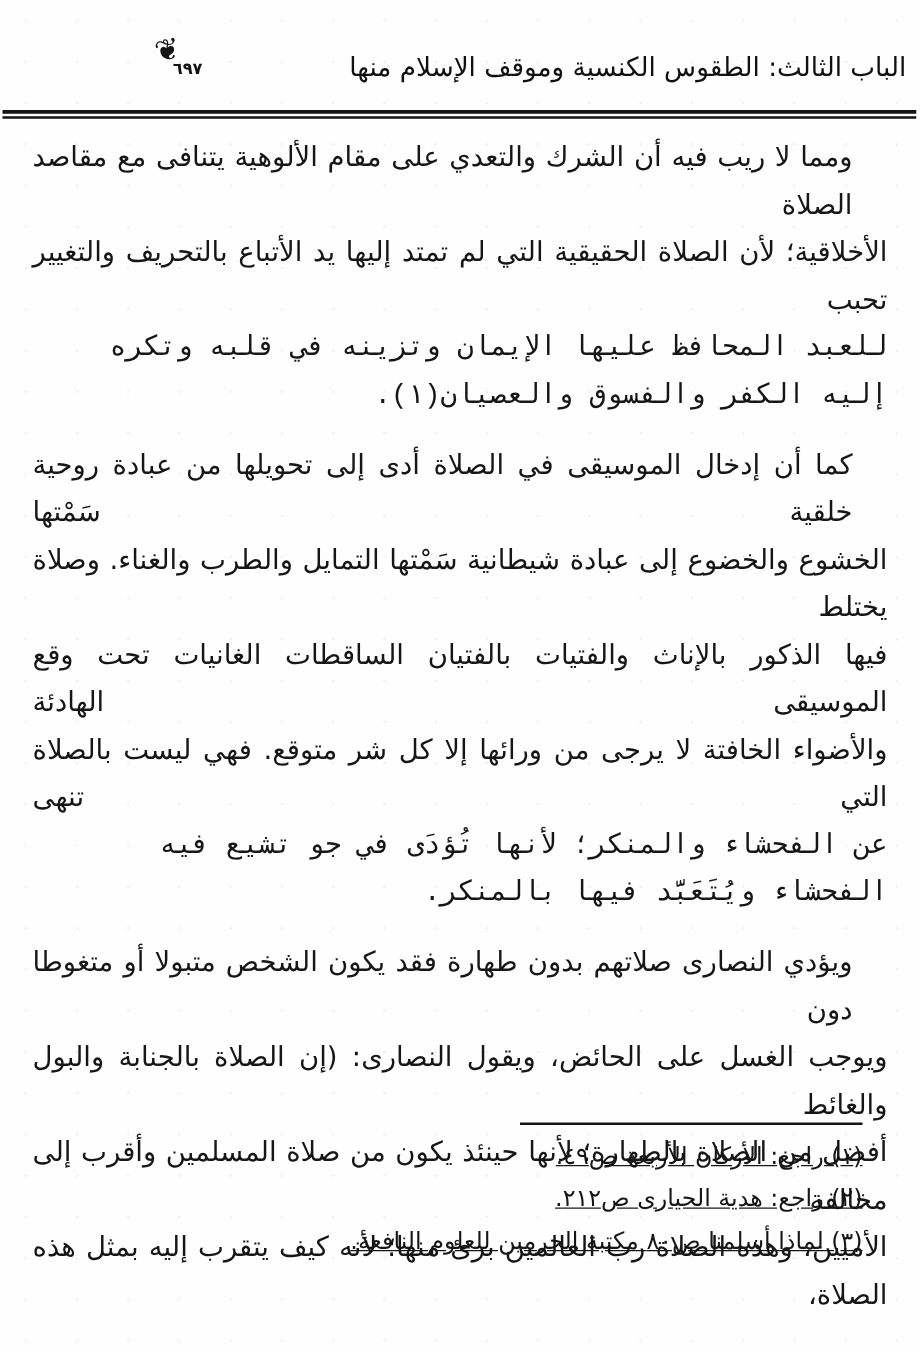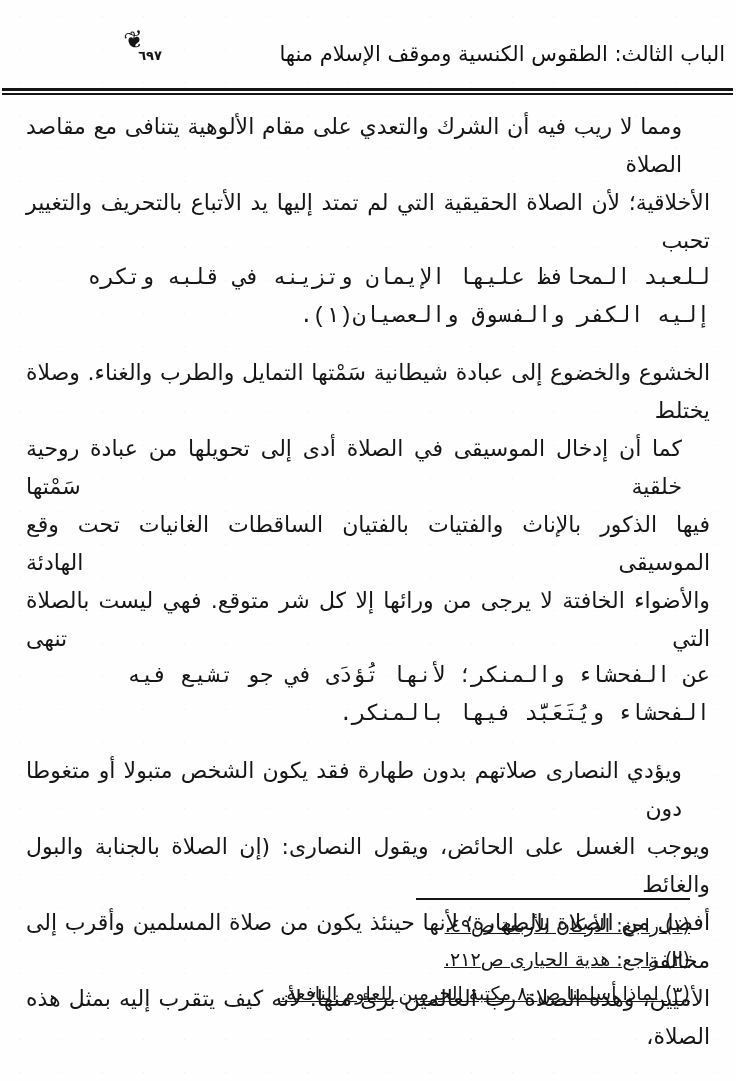--- a/index.html
+++ b/index.html
@@ -86,22 +86,22 @@
 
   <div class="body-text">
 
     <div class="para">
       <div class="p-line first">ومما لا ريب فيه أن الشرك والتعدي على مقام الألوهية يتنافى مع مقاصد الصلاة</div>
       <div class="p-line">الأخلاقية؛ لأن الصلاة الحقيقية التي لم تمتد إليها يد الأتباع بالتحريف والتغيير تحبب</div>
       <div class="p-line last">للعبد المحافظ عليها الإيمان وتزينه في قلبه وتكره إليه الكفر والفسوق والعصيان(١).</div>
     </div>
 
     <div class="para">
+      <div class="p-line first">كما أن إدخال الموسيقى في الصلاة أدى إلى تحويلها من عبادة روحية خلقية سَمْتها</div>
       <div class="p-line">الخشوع والخضوع إلى عبادة شيطانية سَمْتها التمايل والطرب والغناء. وصلاة يختلط</div>
-      <div class="p-line first">كما أن إدخال الموسيقى في الصلاة أدى إلى تحويلها من عبادة روحية خلقية سَمْتها</div>
       <div class="p-line">فيها الذكور بالإناث والفتيات بالفتيان الساقطات الغانيات تحت وقع الموسيقى الهادئة</div>
       <div class="p-line">والأضواء الخافتة لا يرجى من ورائها إلا كل شر متوقع. فهي ليست بالصلاة التي تنهى</div>
       <div class="p-line last">عن الفحشاء والمنكر؛ لأنها تُؤدَى في جو تشيع فيه الفحشاء ويُتَعَبَّد فيها بالمنكر.</div>
     </div>
 
     <div class="para">
       <div class="p-line first">ويؤدي النصارى صلاتهم بدون طهارة فقد يكون الشخص متبولا أو متغوطا دون</div>
       <div class="p-line">ويوجب الغسل على الحائض، ويقول النصارى: (إن الصلاة بالجنابة والبول والغائط</div>
       <div class="p-line">أفضل من الصلاة بالطهارة؛ لأنها حينئذ يكون من صلاة المسلمين وأقرب إلى مخالفة</div>
       <div class="p-line">الأميين، وهذه الصلاة رب العالمين برئ منها؛ لأنه كيف يتقرب إليه بمثل هذه الصلاة،</div>

